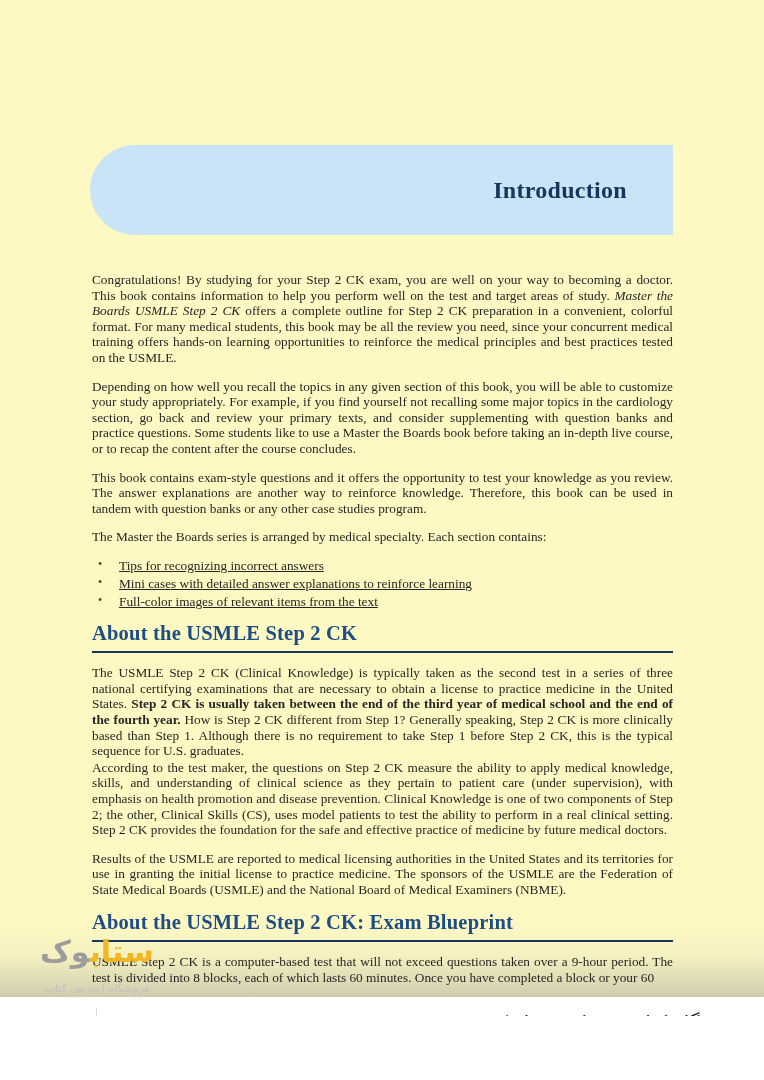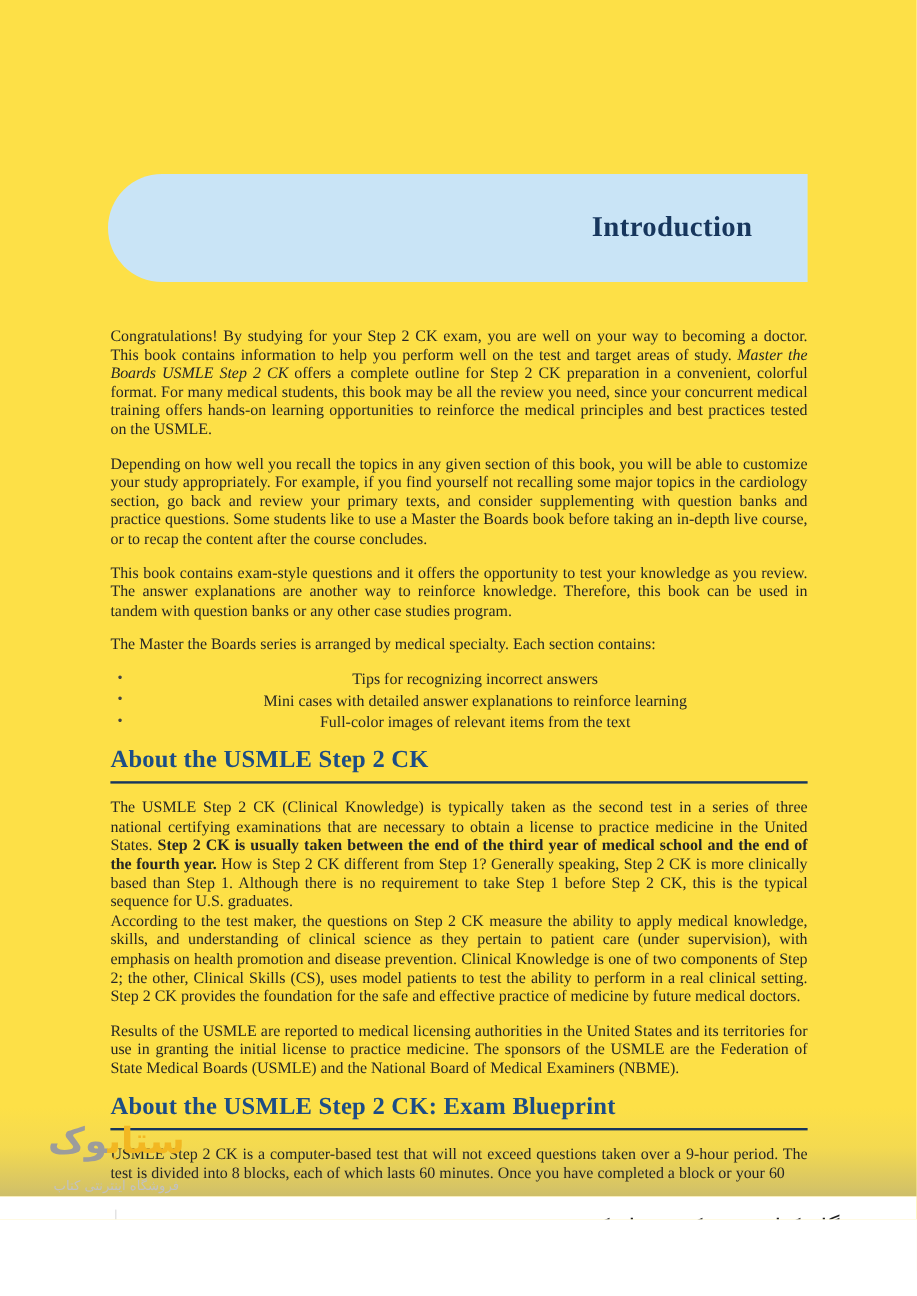--- a/index.html
+++ b/index.html
@@ -8,21 +8,21 @@
     background: #ffffff;
     width: 764px;
     height: 1080px;
     font-family: "Liberation Serif", serif;
   }
   .page {
     position: relative;
     width: 764px;
     height: 1016px;
     overflow: hidden;
-    background: #fde047;
+    background: #fef9c3;
   }
 
   
   .banner {
     position: absolute;
     top: 145px;
     left: 90px;
     width: 583px;
     height: 90px;
     background: #c9e4f6;
@@ -68,21 +68,22 @@
   }
   .content p { margin: 0 0 13px 0; }
   .content p.nogap { margin-bottom: 1px; }
   .italic { font-style: italic; }
   .bold { font-weight: bold; }
 
   ul.features {
     list-style: none;
     margin: 2px 0 12px 0;
     padding: 0;
-    text-align: center;
+    text-align: left;
+    text-decoration: underline;
   }
   ul.features li {
     position: relative;
     padding-left: 27px;
     margin-bottom: 2.5px;
   }
   ul.features li::before {
     content: "\2022";
     position: absolute;
     left: 6px;

